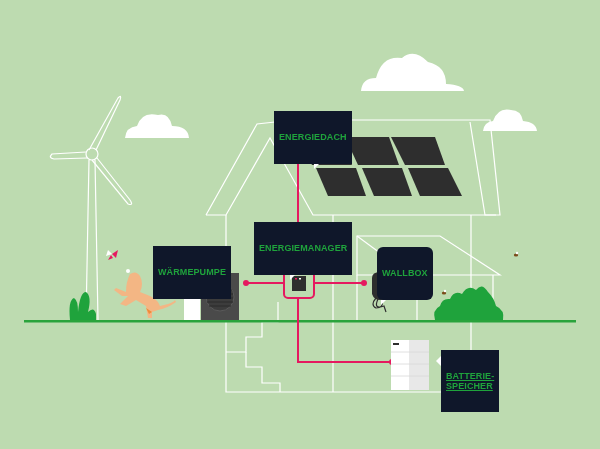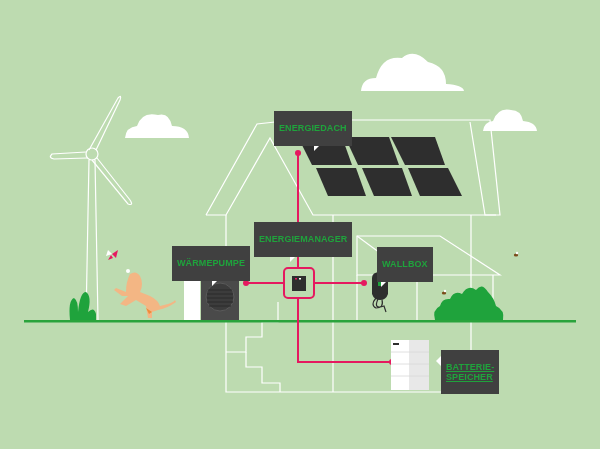--- a/index.html
+++ b/index.html
@@ -1,18 +1,18 @@
 <!DOCTYPE html>
 <html><head>
 <meta charset="utf-8">
 <style>
   html, body { margin:0; padding:0; }
   body { width:600px; height:449px; background:#bddbb0; overflow:hidden; position:relative; font-family:"Liberation Sans", sans-serif; }
   svg.scene { position:absolute; left:0; top:0; }
-  .label { position:absolute; background:#404040; color:#1fa33c; font-weight:bold; font-size:9px; line-height:11px; padding:12px 5px; white-space:nowrap; letter-spacing:0.1px; }
+  .label { position:absolute; background:#0f172a; color:#1fa33c; font-weight:bold; font-size:9px; line-height:11px; padding:21px 5px; white-space:nowrap; letter-spacing:0.1px; }
   .label .tail { position:absolute; width:0; height:0; }
 </style>
 </head>
 <body>
 
 <svg class="scene" width="600" height="449" viewBox="0 0 600 449">
 
   <g fill="#ffffff">
     <path d="M361 91 Q362 78 376 78 Q382 55 402 58 Q414 48 428 62 Q446 66 446 84 Q463 85 464 91 Z"></path>
   </g>
@@ -128,31 +128,31 @@
     <ellipse cx="516" cy="255" rx="2.2" ry="1.6" fill="#7a4a1a"></ellipse>
     <circle cx="517" cy="253" r="1.2" fill="#ffffff"></circle>
   </g>
 </svg>
 
 <div class="label" style="left:274px; top:111px;">
   <span>ENERGIEDACH</span>
   <span class="tail" style="left:40px; bottom:-5px; border-left:5px solid #ffffff; border-bottom:5px solid transparent;"></span>
 </div>
 
-<div class="label" style="left:172px; top:246px;">
+<div class="label" style="left:153px; top:246px;">
   <span>WÄRMEPUMPE</span>
   <span class="tail" style="left:40px; bottom:-5px; border-left:5px solid #ffffff; border-bottom:5px solid transparent;"></span>
 </div>
 
 <div class="label" style="left:254px; top:222px;">
   <span>ENERGIEMANAGER</span>
   <span class="tail" style="left:36px; bottom:-5px; border-left:5px solid #ffffff; border-bottom:5px solid transparent;"></span>
 </div>
 
-<div class="label" style="left:377px; top:247px;">
+<div class="label" style="left:377px; top:247px;border-radius:6px;">
   <span>WALLBOX</span>
   <span class="tail" style="left:4px; bottom:-5px; border-left:5px solid #ffffff; border-bottom:5px solid transparent;"></span>
 </div>
 
 <div class="label" style="left:441px; top:350px; line-height:10px;text-decoration:underline;">
   <div>BATTERIE-</div>
   <div>SPEICHER</div>
   <span class="tail" style="left:-5px; top:6px; border-right:5px solid #ffffff; border-top:5px solid transparent; border-bottom:5px solid transparent;"></span>
 </div>
 

